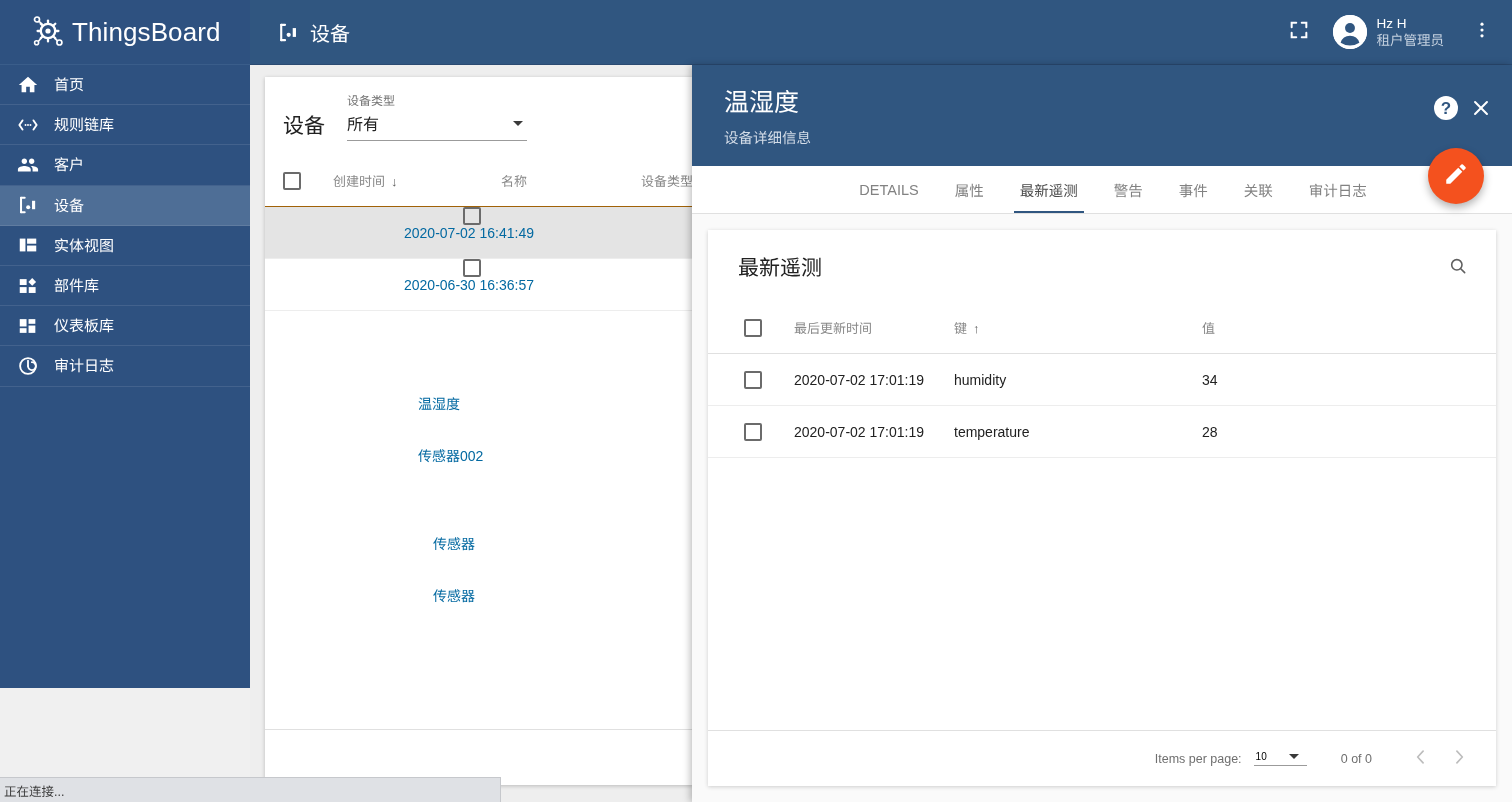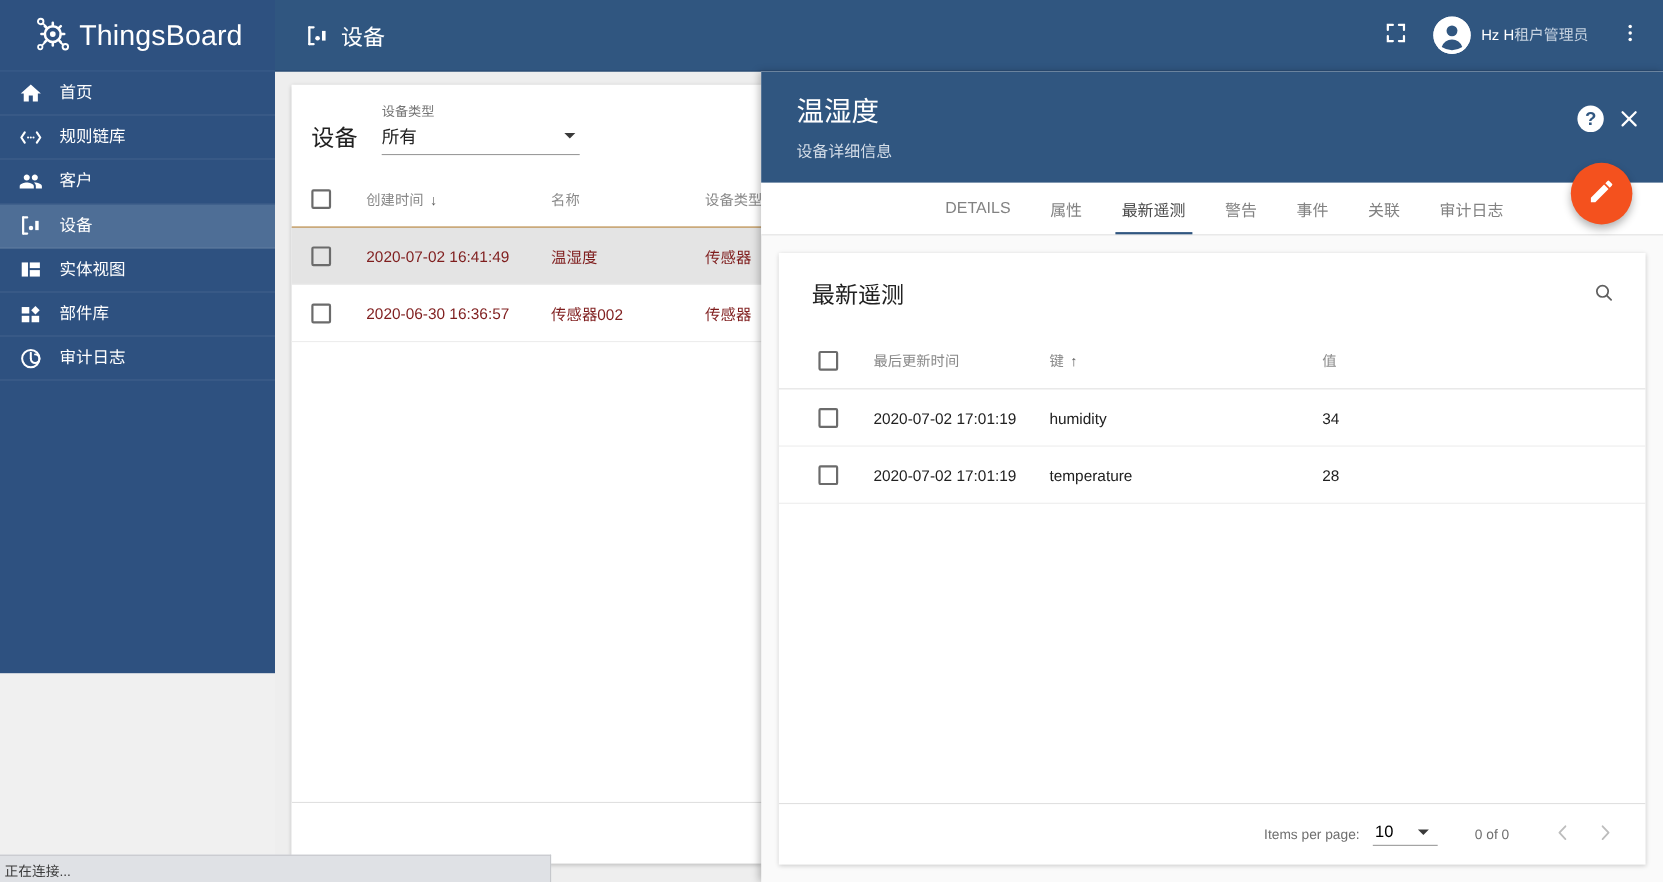--- a/index.html
+++ b/index.html
@@ -10,21 +10,21 @@
     overflow: hidden;
     font-family: "Liberation Sans", "DejaVu Sans", sans-serif;
     background: #f0f0f0;
   }
 
   #app { position: relative; width: 1512px; height: 802px; }
 
   
   .sidebar {
     position: absolute; left: 0; top: 0;
-    width: 250px; height: 612px;
+    width: 250px; height: 688px;
     background: #2e5180;
     z-index: 30;
   }
   .logo-bar {
     height: 65px;
     display: flex; align-items: center;
     padding-left: 28px;
     border-bottom: 1px solid #3a5d8a;
   }
   .logo-mark { width: 40px; height: 40px; flex: 0 0 40px; }
@@ -81,21 +81,21 @@
     display: flex; align-items: center;
     margin-left: 14px; margin-right: 4px;
     cursor: pointer;
   }
   .avatar {
     width: 34px; height: 34px; border-radius: 50%;
     background: #fff; color: #305680;
     display: flex; align-items: center; justify-content: center;
     margin-right: 10px;
   }
-  .user-text { display: flex; flex-direction: row; line-height: 1.28; }
+  .user-text { display: flex; flex-direction: column; line-height: 1.28; }
   .user-name { color: #ffffff; font-size: 13.5px; }
   .user-role { color: #c6d2e0; font-size: 13.5px; }
   .dots-btn { margin-left: 14px; margin-right: 10px; }
 
   
   .content-bg {
     position: absolute; left: 250px; top: 65px;
     width: 1262px; height: 737px;
     background: #eeeeee;
   }
@@ -140,23 +140,24 @@
     height: 52px;
     padding-left: 18px;
     font-size: 14px;
   }
   .dc-head {
     color: #8a8a8a;
     border-bottom: 1px solid #a16207;
     font-size: 13px;
   }
   .dc-row {
-    color: #7f1d1d;
+    color: #0369a1;
     border-bottom: 1px solid #ededed;
     cursor: pointer;
+    flex-direction: column;
   }
   .dc-row.selected { background: #e4e4e4; }
   .cb {
     width: 18px; height: 18px;
     border: 2px solid #6b6b6b;
     border-radius: 2px;
     flex: 0 0 18px;
     margin-right: 32px;
     cursor: pointer;
   }
@@ -279,21 +280,21 @@
     border-top: 1px solid #e0e0e0;
     display: flex; align-items: center; justify-content: flex-end;
     padding-right: 18px;
     font-size: 12.5px; color: #6f6f6f; padding-left: 16px;
   }
   .ipp-label { margin-right: 12px; }
   .ipp-select {
     display: flex; align-items: center; gap: 22px;
     border-bottom: 1px solid #9b9b9b;
     padding: 0 4px 3px 2px;
-    cursor: pointer; color: #000000; font-size: 15px;
+    cursor: pointer; color: #000000; font-size: 10px;
   }
   .range-label { margin: 0 30px 0 34px; }
   .pager-btn {
     width: 38px; height: 38px;
     display: flex; align-items: center; justify-content: center;
     color: #bdbdbd; cursor: pointer;
   }
 
   
   .statusbar {
@@ -401,20 +402,31 @@
           <svg width="22" height="22" viewBox="0 0 24 24" fill="#ffffff">
             <rect x="3" y="4.5" width="7.5" height="6.4"></rect>
             <rect x="3" y="13.2" width="7.5" height="6.4"></rect>
             <rect x="12.8" y="13.2" width="7.5" height="6.4"></rect>
             <path d="M16.6 3.4l4.2 4.2-4.2 4.2-4.2-4.2z"></path>
           </svg>
         </span>
         <span class="nav-label">部件库</span>
       </div>
 
+      <div class="nav-item">
+        <span class="nav-ico">
+          <svg width="22" height="22" viewBox="0 0 24 24" fill="#ffffff">
+            <rect x="3" y="4.5" width="7.4" height="8"></rect>
+            <rect x="3" y="14.4" width="7.4" height="5.1"></rect>
+            <rect x="12.6" y="4.5" width="7.4" height="5.1"></rect>
+            <rect x="12.6" y="11.5" width="7.4" height="8"></rect>
+          </svg>
+        </span>
+        <span class="nav-label">仪表板库</span>
+      </div>
 
       <div class="nav-item">
         <span class="nav-ico">
           <svg width="22" height="22" viewBox="0 0 24 24" fill="none" stroke="#ffffff" stroke-width="2" stroke-linecap="round">
             <circle cx="12" cy="12" r="8.6"></circle>
             <path d="M12 12 a4.3 4.3 0 1 0 4.2 -4.2" stroke-width="1.9"></path>
             <line x1="12" y1="12" x2="12" y2="6.2"></line>
           </svg>
         </span>
         <span class="nav-label">审计日志</span>

